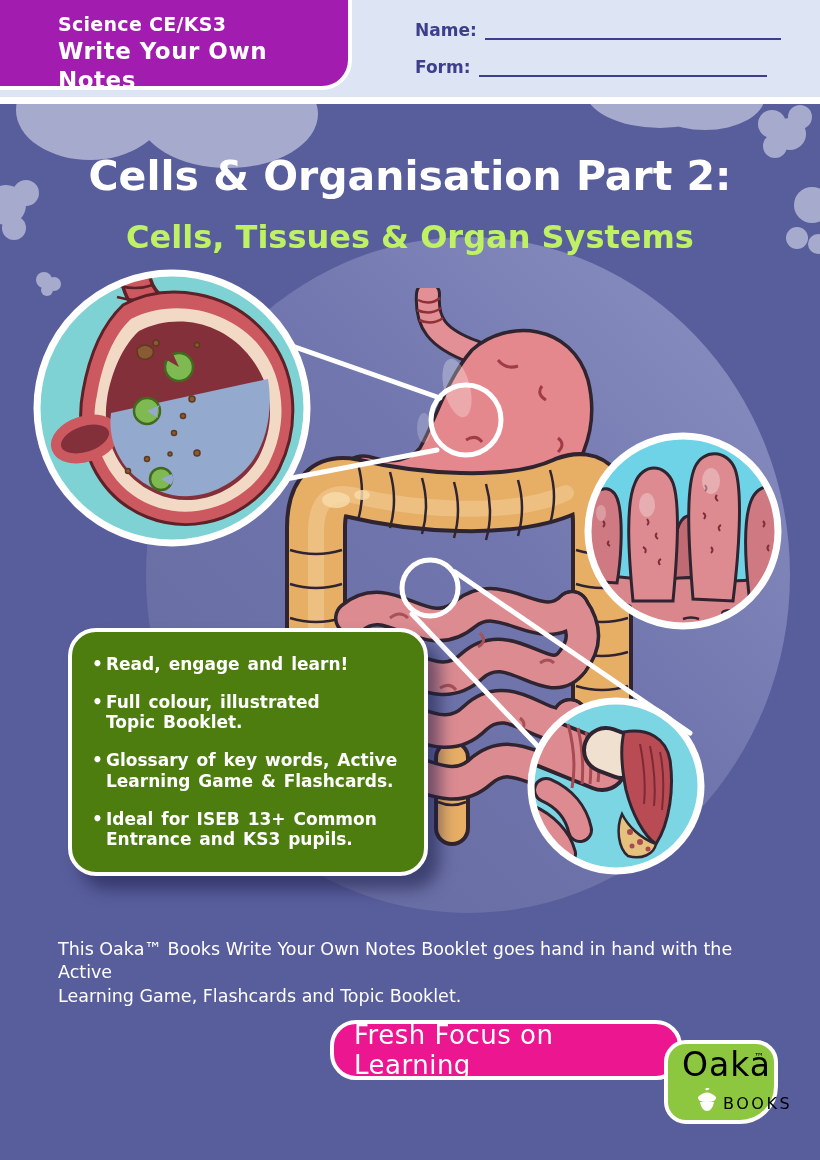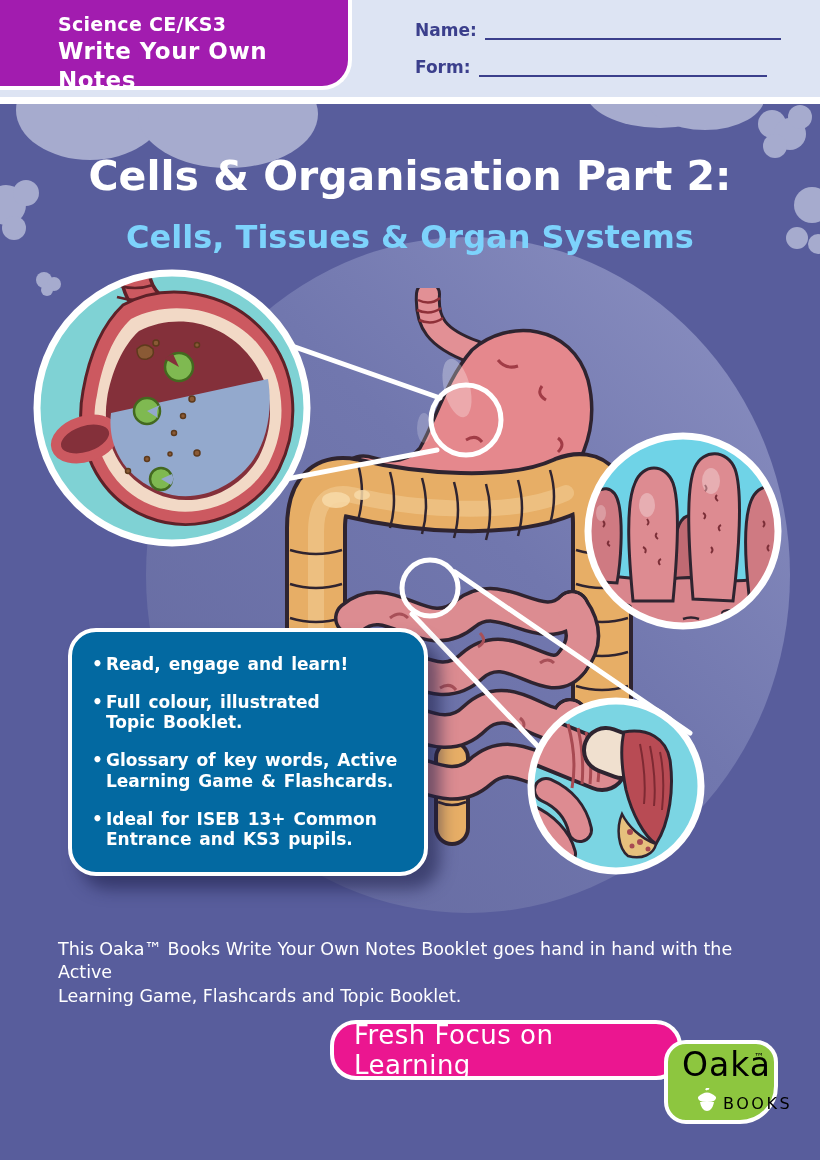--- a/index.html
+++ b/index.html
@@ -32,27 +32,27 @@
   .field-line.name-line{width:296px;}
   .field-line.form-line{width:288px;}
 
   
   .title1{
     position:absolute;left:0;top:152px;width:820px;margin:0;text-align:center;
     color:#fff;font-size:41px;font-weight:bold;letter-spacing:0px;z-index:20;
   }
   .title2{
     position:absolute;left:0;top:218px;width:820px;margin:0;text-align:center;
-    color:#7dd3fc;font-size:32px;font-weight:bold;z-index:20;
+    color:#bef264;font-size:32px;font-weight:bold;z-index:20;
   }
 
   
   .bullet-box{
     position:absolute;left:68px;top:628px;width:360px;z-index:30;
-    background:#0369a1;border:4px solid #fff;border-radius:28px;
+    background:#4d7c0f;border:4px solid #fff;border-radius:28px;
     box-shadow:12px 13px 16px rgba(25,28,70,.55);
     box-sizing:border-box;padding:22px 18px 22px 20px;
   }
   .bullet-box ul{margin:0;padding:0;list-style:none;}
   .bullet-box li{
     color:#fff;font-weight:bold;font-size:17px;line-height:1.22;
     word-spacing:2px;white-space:pre-line;margin-bottom:17px;
     padding-left:14px;position:relative;
   }
   .bullet-box li:last-child{margin-bottom:0;}

